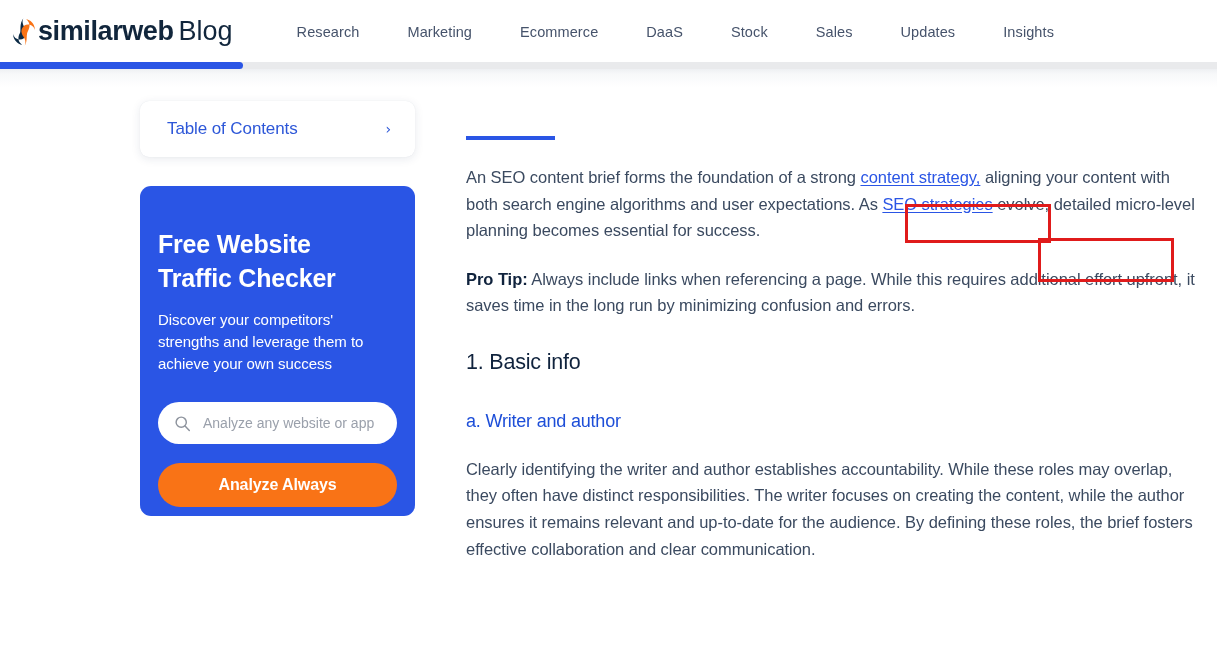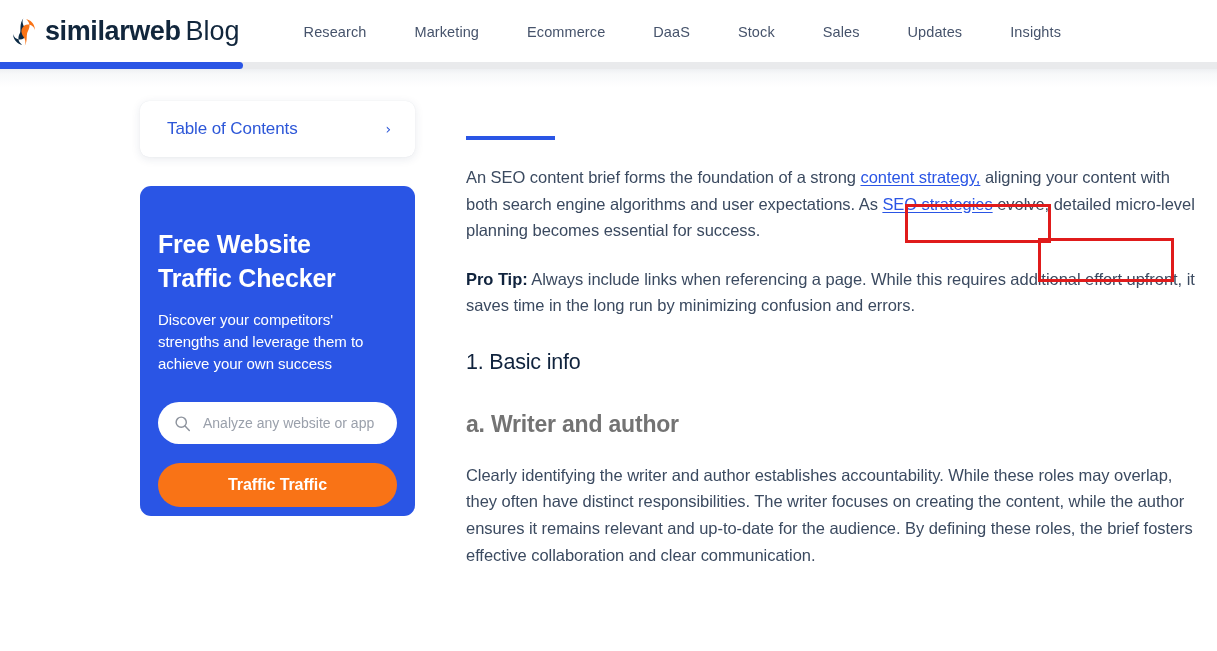--- a/index.html
+++ b/index.html
@@ -19,21 +19,20 @@
     width: 1217px; height: 63px;
     background: #ffffff;
     display: flex;
     align-items: center;
     z-index: 20;
   }
   .brand {
     display: flex;
     align-items: center;
     margin-left: 10px;
-    gap: 7px;
     text-decoration: none;
   }
   .brand-mark { width: 28px; height: 30px; display: block; flex: none; }
   .brand-text {
     font-size: 27px;
     letter-spacing: -0.4px;
     color: #11263c;
     font-weight: 700;
     line-height: 1;
     white-space: nowrap;
@@ -208,23 +207,23 @@
   .article p.tip { margin-top: 22px; }
   .article p strong { color: #10233d; font-weight: 700; }
   .article h2 {
     font-size: 21.5px;
     font-weight: 400;
     color: #10233d;
     letter-spacing: -0.2px;
     margin: 31px 0 0 0;
   }
   .article h3 {
-    font-size: 23px;
-    font-weight: 700;
-    color: #737373;
+    font-size: 18px;
+    font-weight: 400;
+    color: #1d4ed8;
     letter-spacing: -0.2px;
     margin: 36px 0 0 0;
   }
   .article a.inline-link {
     color: #2a55e5;
     text-decoration: underline;
     text-underline-offset: 2px;
   }
 
   
@@ -291,21 +290,21 @@
       <p class="cta-sub">Discover your competitors' strengths and leverage them to achieve your own success</p>
 
       <div class="cta-search">
         <svg class="search-icon" viewBox="0 0 20 20">
           <circle cx="8.5" cy="8.5" r="6" fill="none" stroke="#8d939d" stroke-width="1.7"></circle>
           <line x1="13" y1="13" x2="18" y2="18.3" stroke="#8d939d" stroke-width="1.7" stroke-linecap="round"></line>
         </svg>
         <input class="cta-input" type="text" placeholder="Analyze any website or app" style="">
       </div>
 
-      <button class="cta-button">Traffic Traffic</button>
+      <button class="cta-button">Analyze Always</button>
     </div>
   </aside>
 
   <article class="article">
 
     <div class="rule"></div>
 
 
     <p><span>An SEO content brief forms the foundation of a strong </span><a class="inline-link" href="#">content strategy,</a><span> aligning your content with both search engine algorithms and user expectations. As </span><a class="inline-link" href="#">SEO strategies</a><span> evolve, detailed micro-level planning becomes essential for success.</span></p>
 

